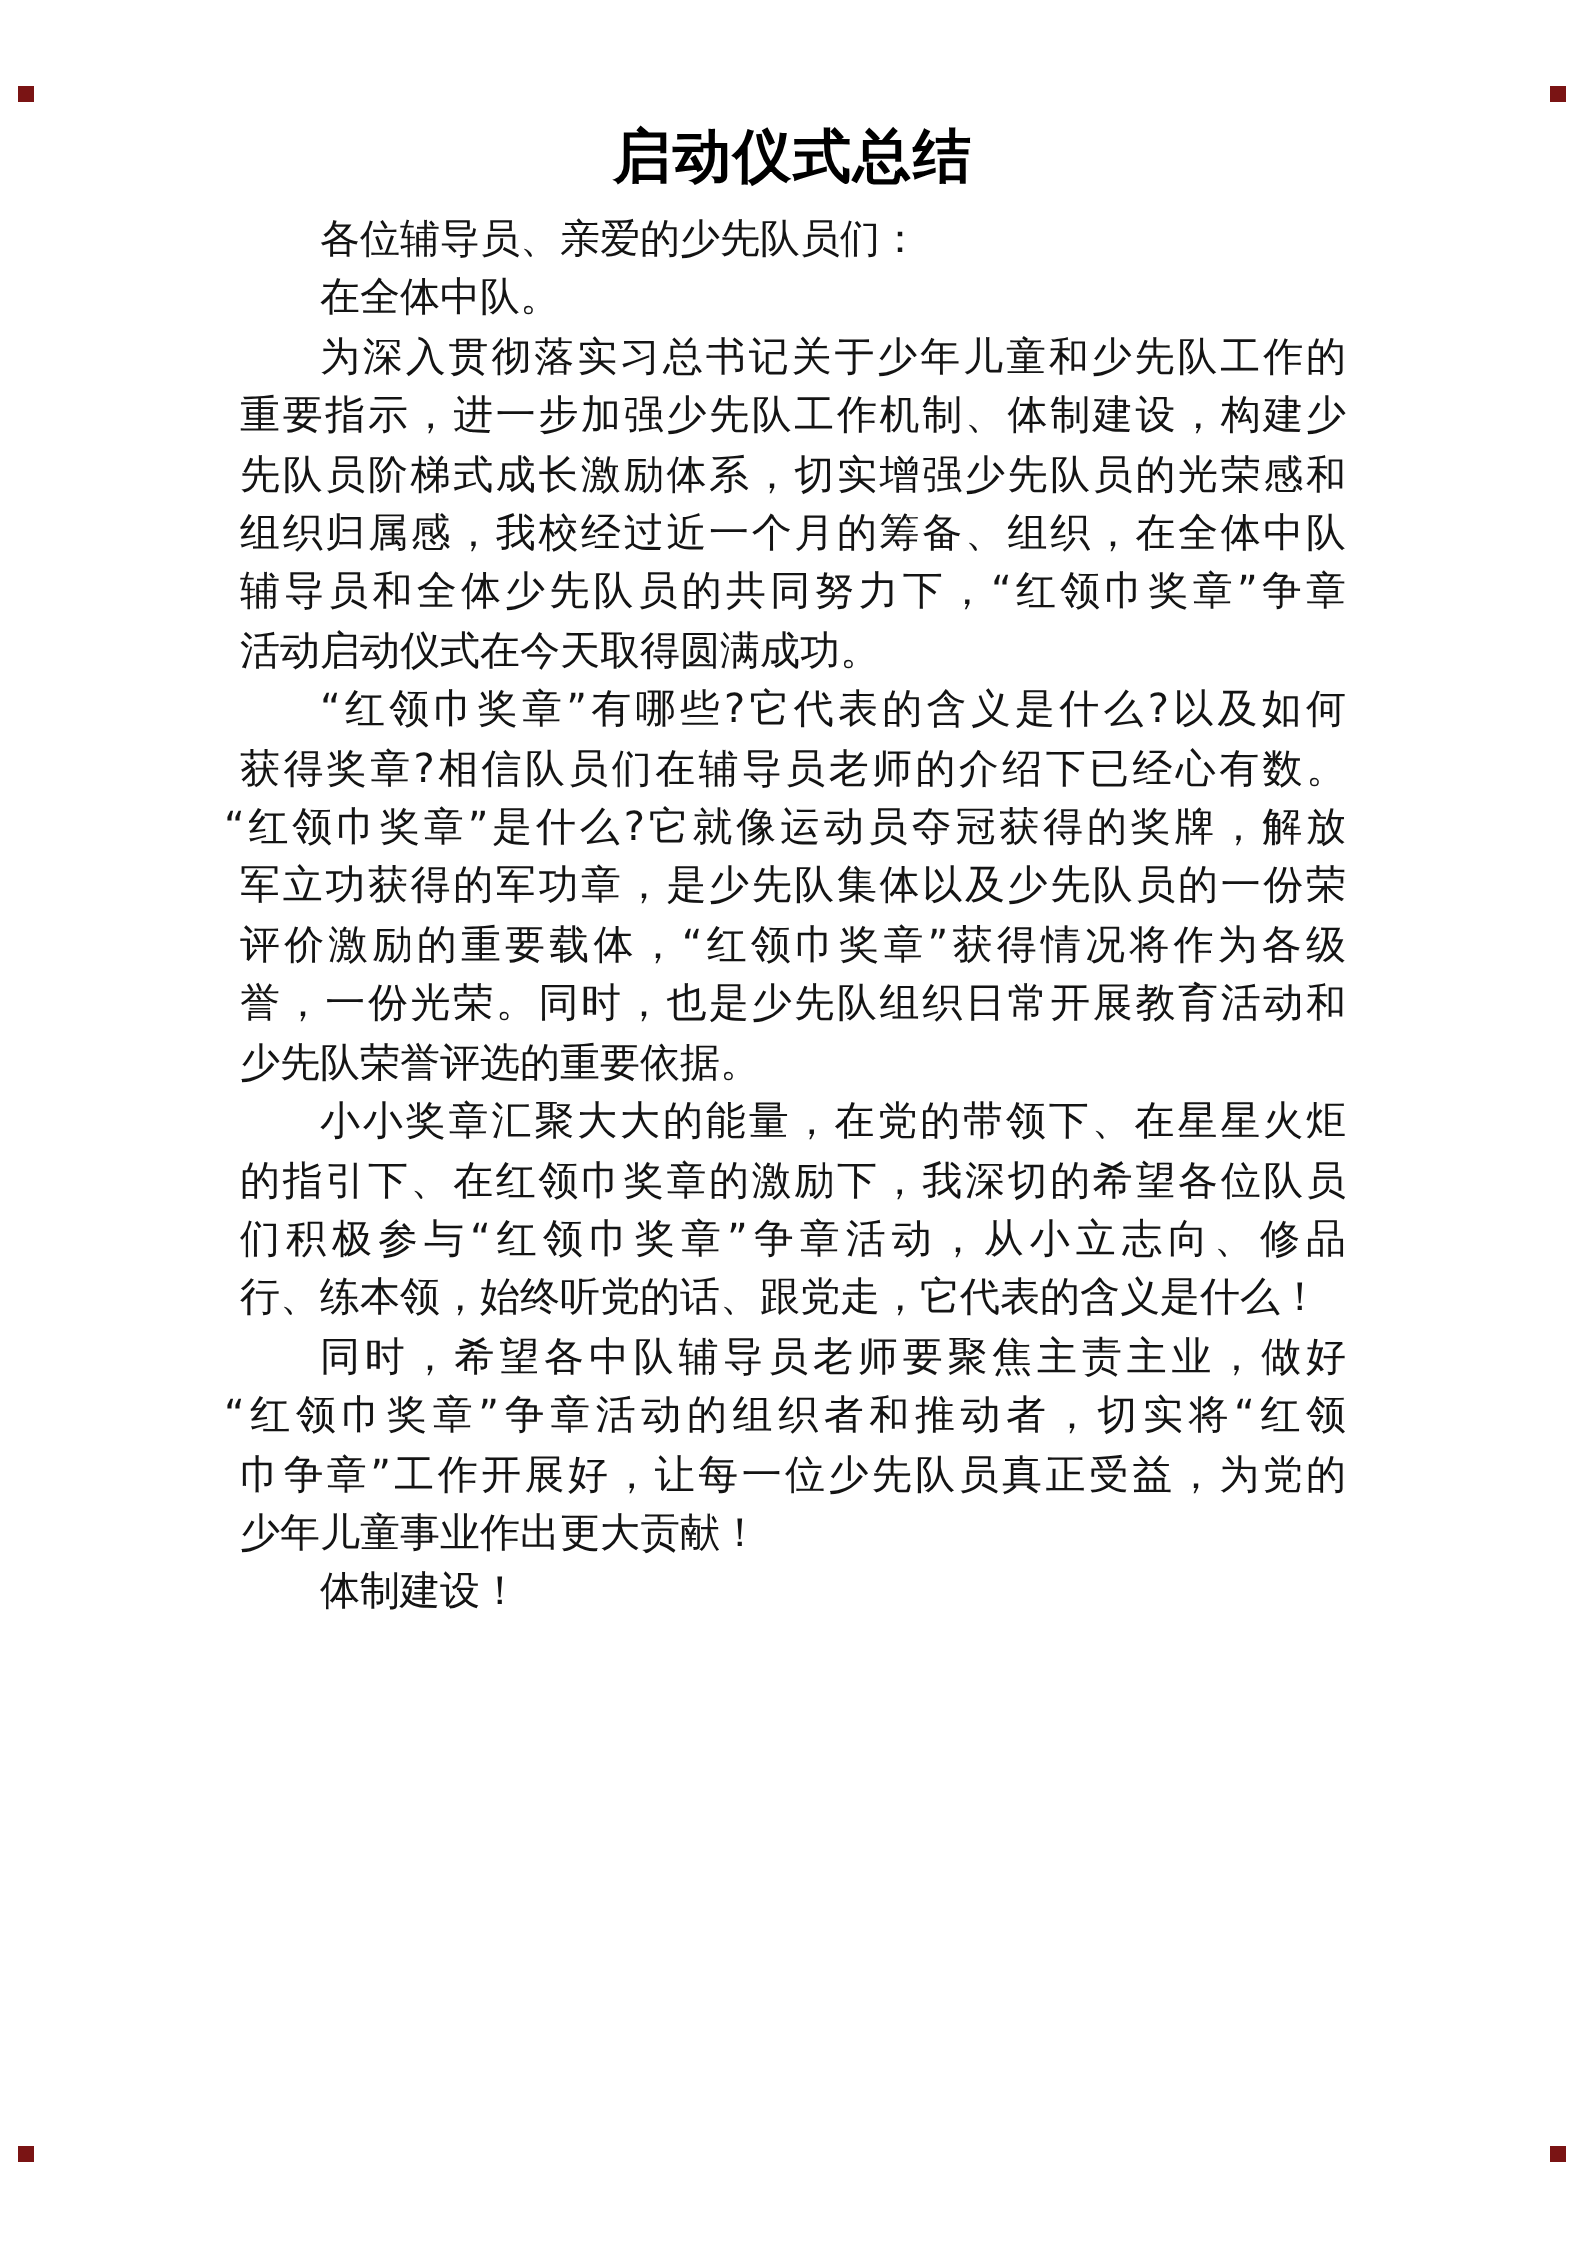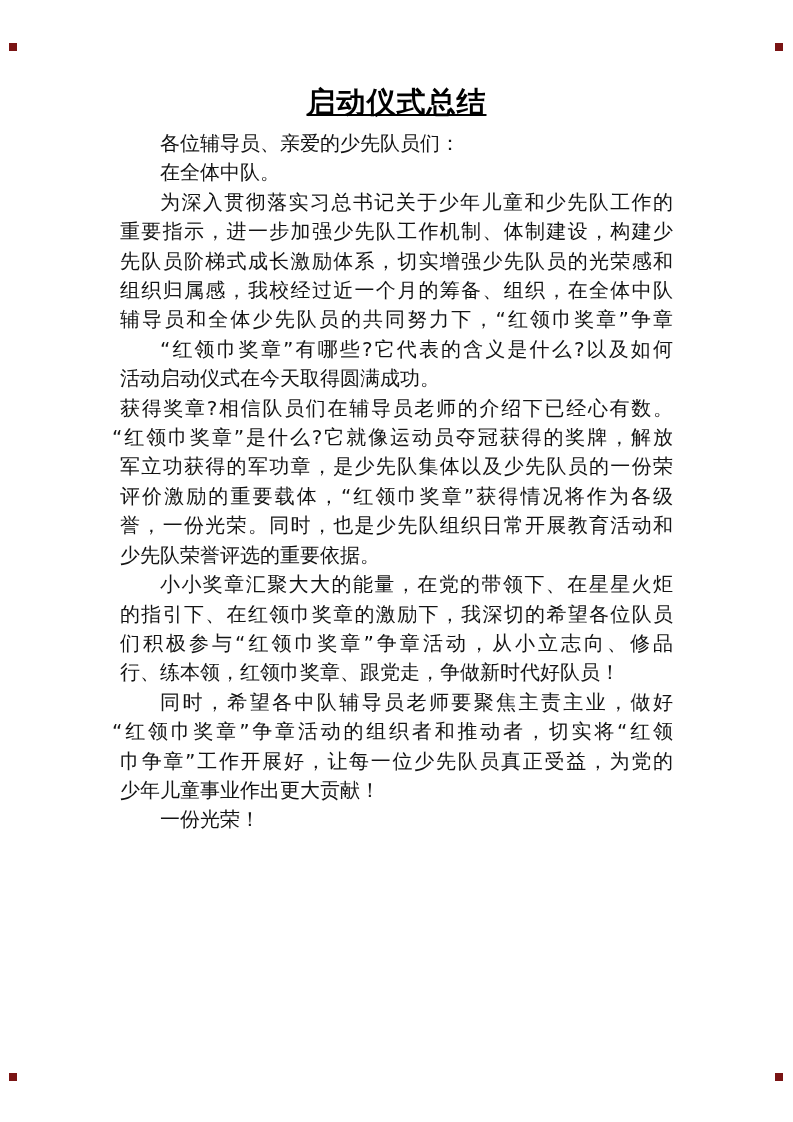--- a/index.html
+++ b/index.html
@@ -5,28 +5,27 @@
   html,body{margin:0;padding:0;background:#ffffff;}
   .page{
     position:relative;
     width:793px;height:1122px;
     background:#ffffff;
     overflow:hidden;
     font-family:"DejaVu Sans",sans-serif;
   }
   .doc-title{
     margin:0;
-    padding-top:84px;
+    padding-top:60px;
     text-align:center;
     font-size:29px;
     line-height:36px;
     font-weight:700;
     color:#000000;
     letter-spacing:1px;
-    text-decoration:underline;
   }
   .body-text{
     width:553px;
     margin:9px 0 10px 120px;
     font-size:20px;
     line-height:29.4px;
     color:#141414;
   }
   .line{
     min-height:29.4px;
@@ -61,31 +60,31 @@
   <h1 class="doc-title">启动仪式总结</h1>
 
   <div class="body-text" id="body-text" style="color: rgb(20, 20, 20);">
       <div class="line nofill indent">各位辅导员、亲爱的少先队员们：</div>
       <div class="line nofill indent">在全体中队。</div>
       <div class="line indent">为深入贯彻落实习总书记关于少年儿童和少先队工作的</div>
       <div class="line">重要指示，进一步加强少先队工作机制、体制建设，构建少</div>
       <div class="line">先队员阶梯式成长激励体系，切实增强少先队员的光荣感和</div>
       <div class="line">组织归属感，我校经过近一个月的筹备、组织，在全体中队</div>
       <div class="line">辅导员和全体少先队员的共同努力下，“红领巾奖章”争章</div>
+      <div class="line nofill">活动启动仪式在今天取得圆满成功。</div>
       <div class="line indent">“红领巾奖章”有哪些?它代表的含义是什么?以及如何</div>
-      <div class="line nofill">活动启动仪式在今天取得圆满成功。</div>
       <div class="line">获得奖章?相信队员们在辅导员老师的介绍下已经心有数。</div>
       <div class="line hang">“红领巾奖章”是什么?它就像运动员夺冠获得的奖牌，解放</div>
       <div class="line">军立功获得的军功章，是少先队集体以及少先队员的一份荣</div>
       <div class="line">评价激励的重要载体，“红领巾奖章”获得情况将作为各级</div>
       <div class="line">誉，一份光荣。同时，也是少先队组织日常开展教育活动和</div>
       <div class="line nofill">少先队荣誉评选的重要依据。</div>
       <div class="line indent">小小奖章汇聚大大的能量，在党的带领下、在星星火炬</div>
       <div class="line">的指引下、在红领巾奖章的激励下，我深切的希望各位队员</div>
       <div class="line">们积极参与“红领巾奖章”争章活动，从小立志向、修品</div>
-      <div class="line nofill">行、练本领，红领巾奖章、跟党走，争做新时代好队员！</div>
+      <div class="line nofill">行、练本领，始终听党的话、跟党走，它代表的含义是什么！</div>
       <div class="line indent">同时，希望各中队辅导员老师要聚焦主责主业，做好</div>
       <div class="line hang">“红领巾奖章”争章活动的组织者和推动者，切实将“红领</div>
       <div class="line">巾争章”工作开展好，让每一位少先队员真正受益，为党的</div>
       <div class="line nofill">少年儿童事业作出更大贡献！</div>
-      <div class="line nofill indent">一份光荣！</div>
+      <div class="line nofill indent">体制建设！</div>
     </div>
 </div>
 
 </body></html>

